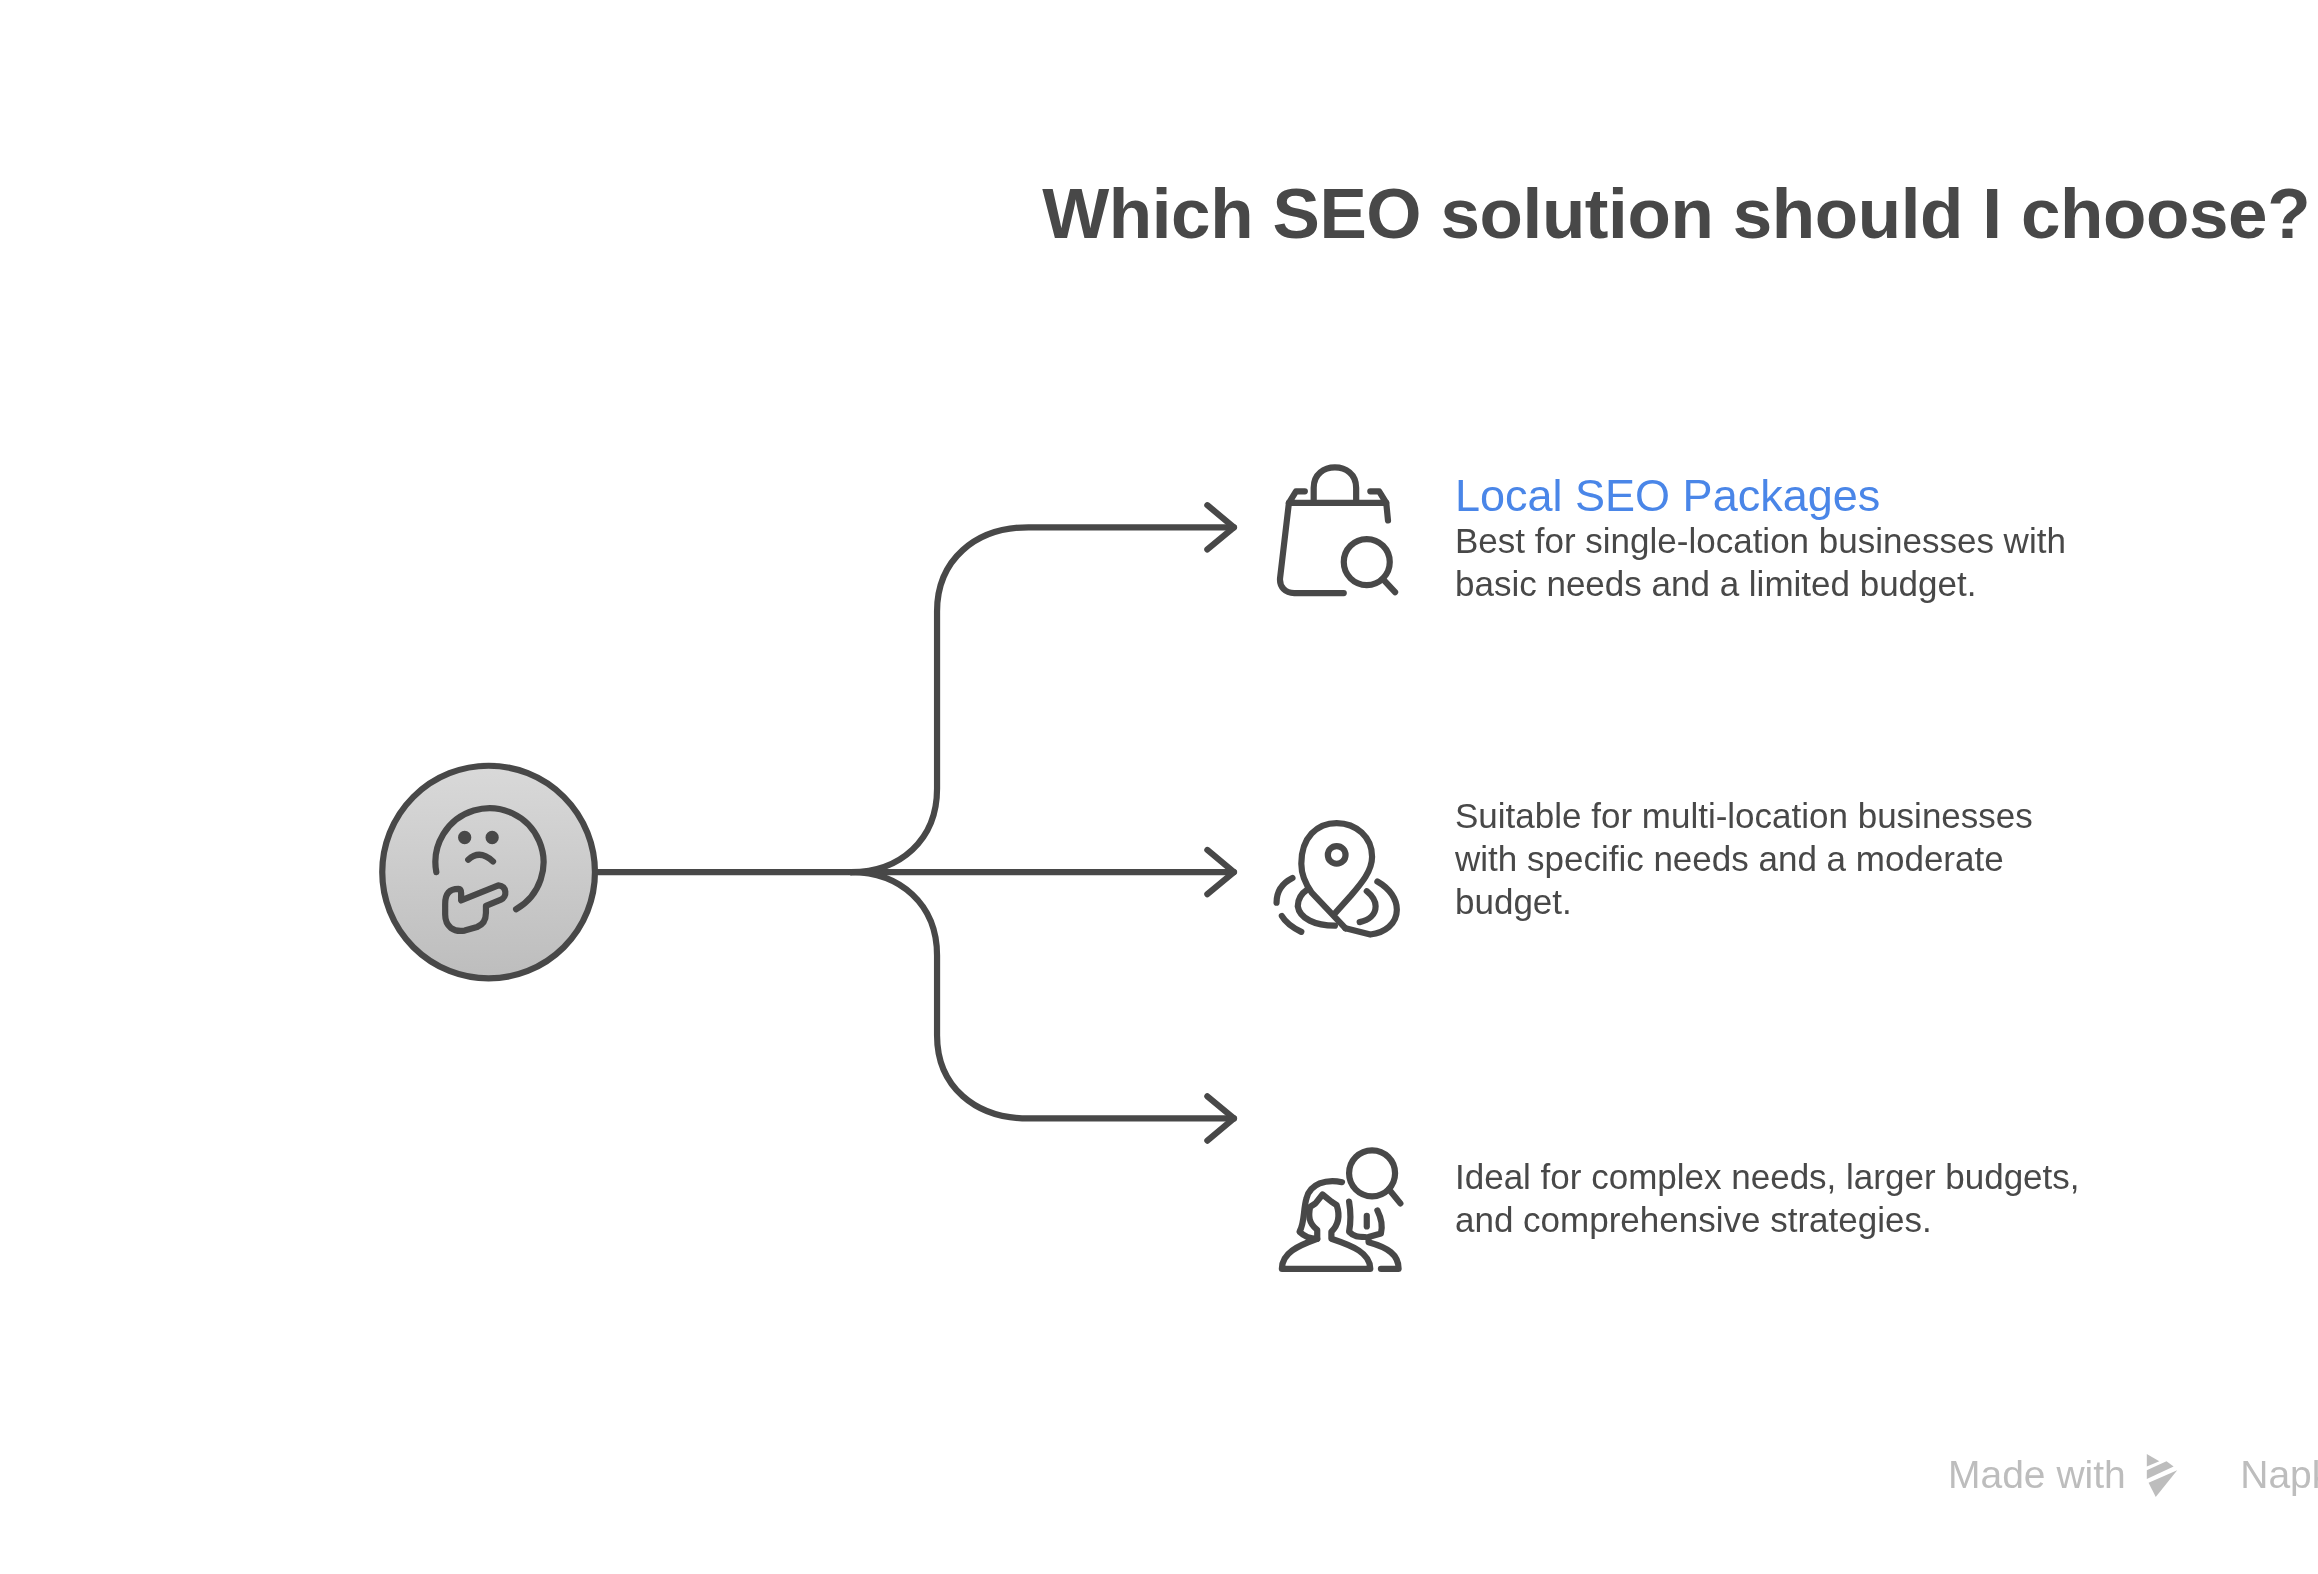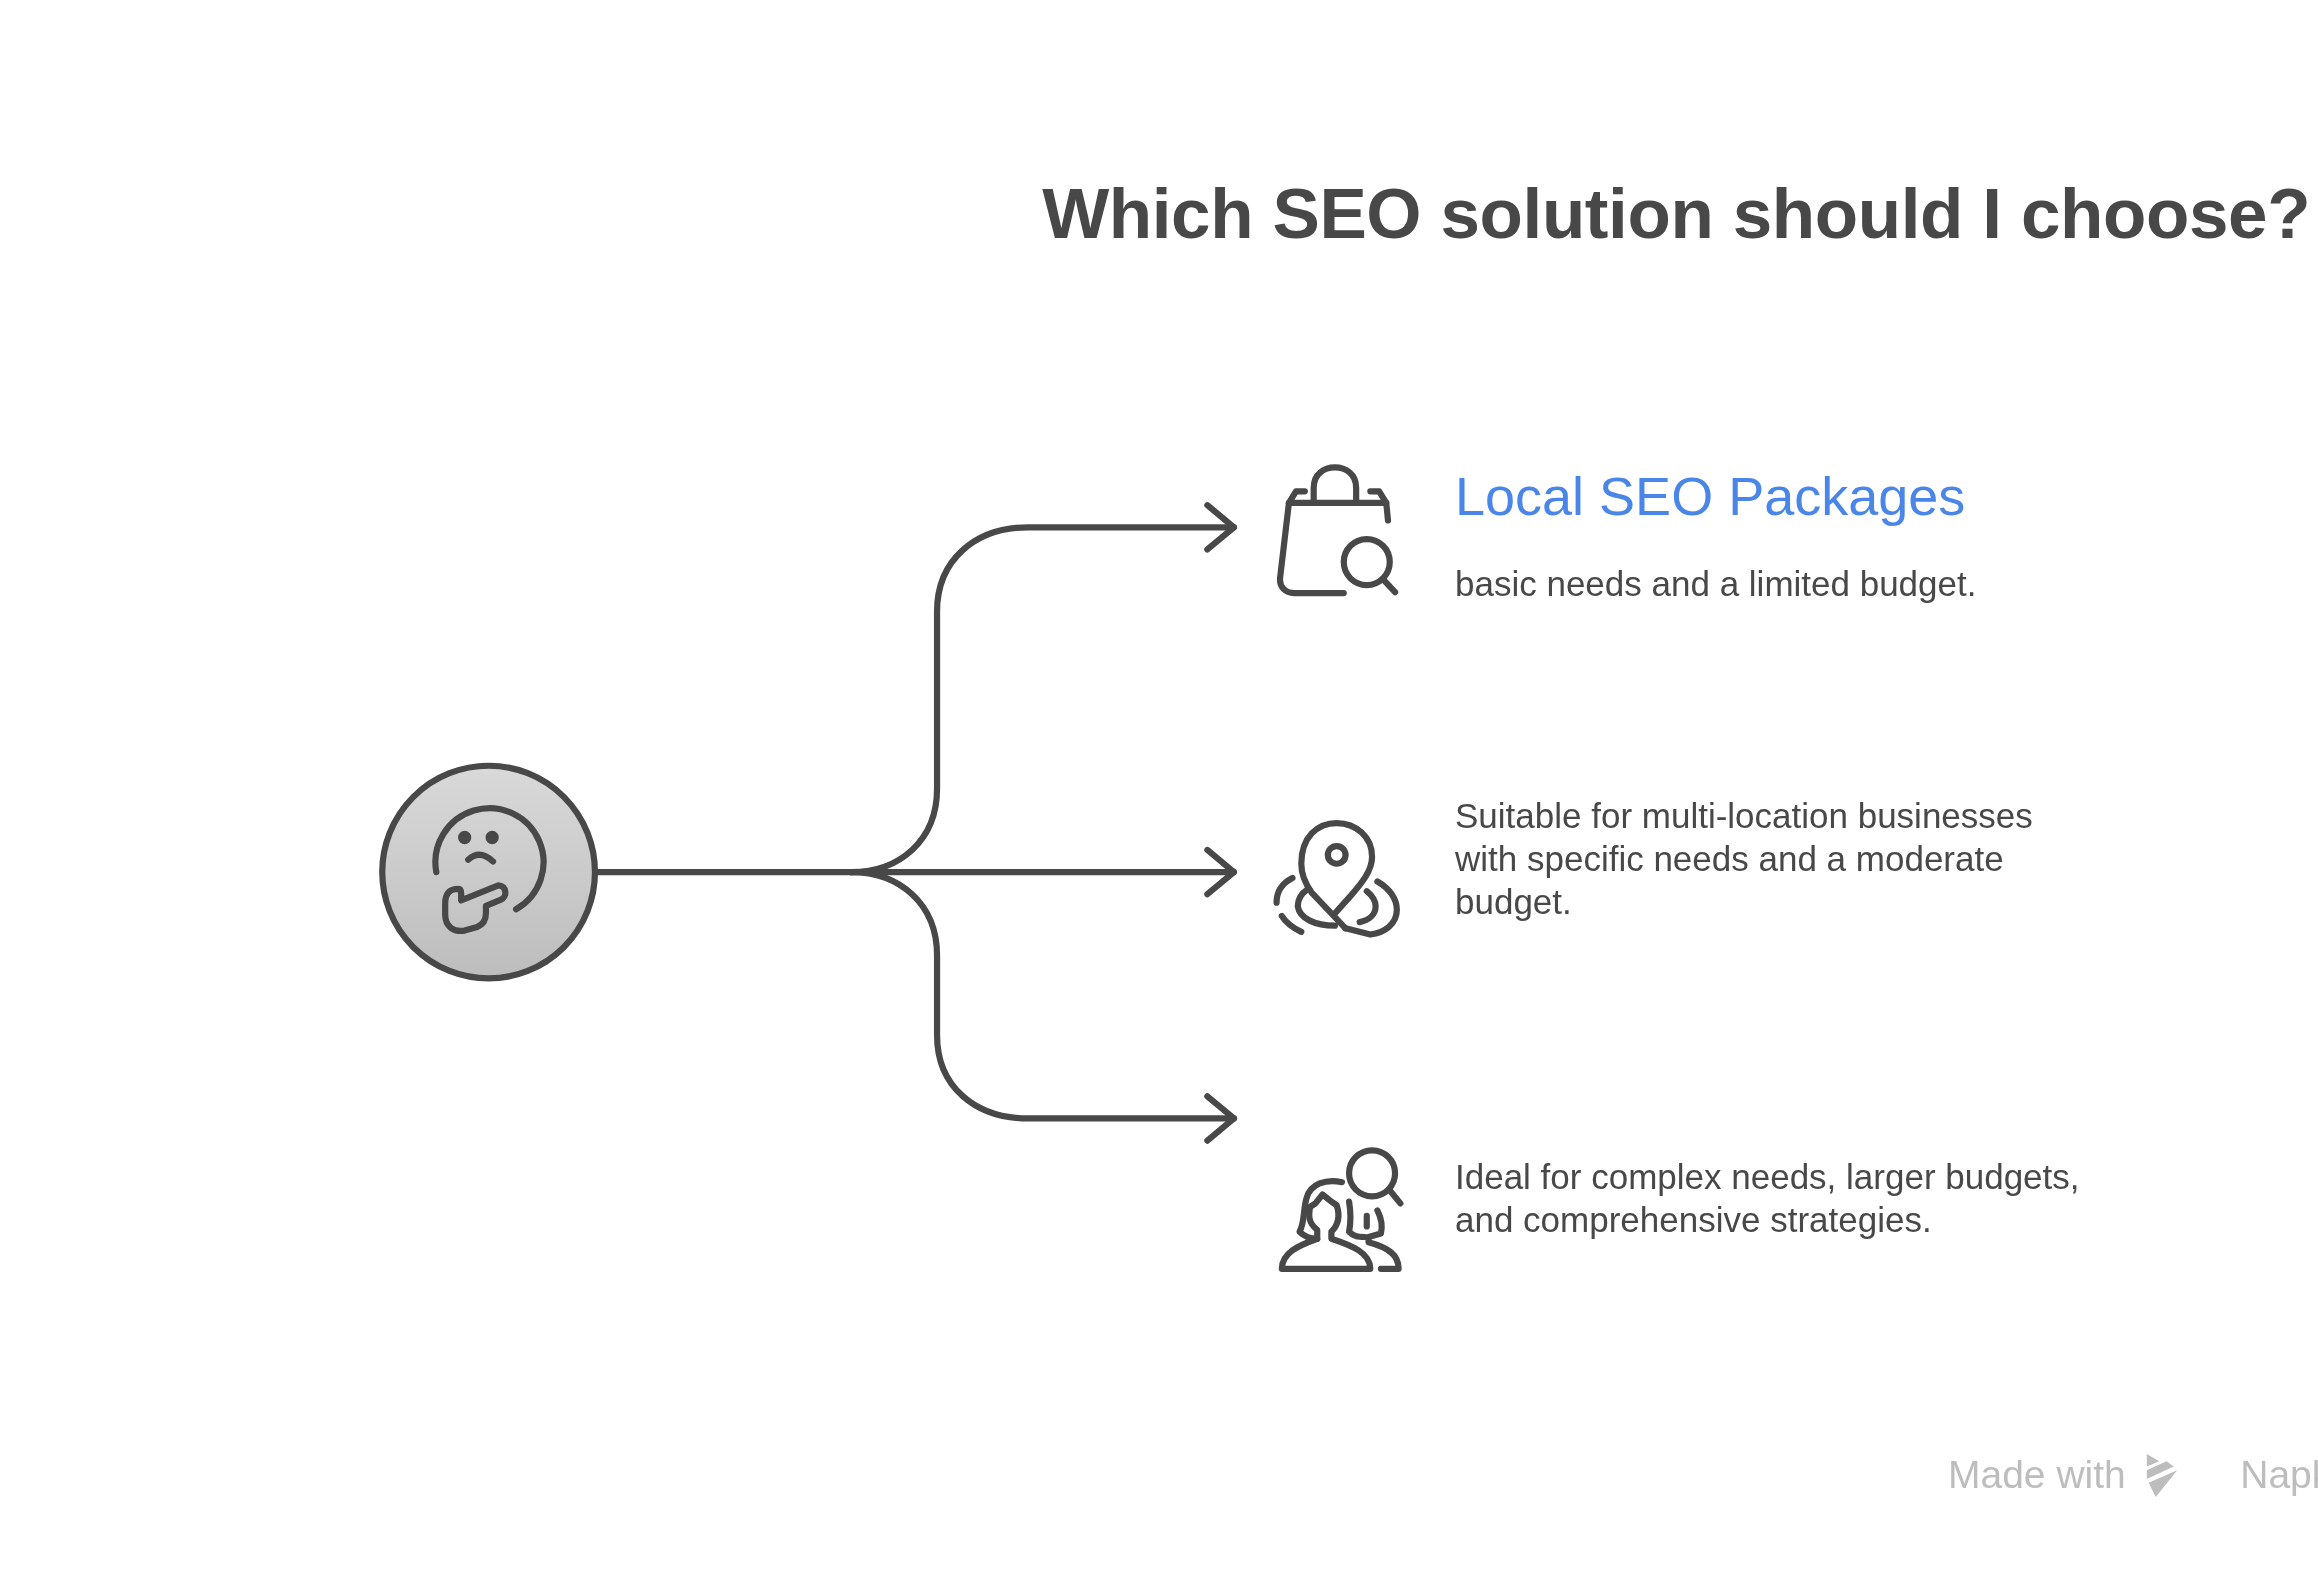--- a/index.html
+++ b/index.html
@@ -3,21 +3,21 @@
 <meta charset="utf-8">
 <style>
   html, body { margin: 0; padding: 0; background: #ffffff; }
   body { width: 2319px; height: 1574px; position: relative; overflow: hidden;
          font-family: "Liberation Sans", "DejaVu Sans", sans-serif; }
   .title { position: absolute; left: 0; width: 2319px; top: 174px; text-align: right;
            font-size: 71px; font-weight: bold; color: #484848; line-height: 80px;
            letter-spacing: -0.4px; padding-right: 8.9px; box-sizing: border-box; }
   svg.diagram { position: absolute; left: 0; top: 0; }
   .option { position: absolute; left: 1455px; width: 762px; }
-  .opt-title { font-size: 54px; line-height: 46px; margin: 0; white-space: nowrap; }
+  .opt-title { font-size: 45px; line-height: 46px; margin: 0; white-space: nowrap; }
   .opt-desc { font-size: 35px; line-height: 43px; color: #484848; margin: 0; }
   .icon { position: absolute; }
   .footer { position: absolute; left: 1948px; top: 1450px; height: 50px; display: flex;
             align-items: center; color: #bdbdbd; font-size: 39px; font-weight: bold; white-space: nowrap; }
   .footer .made { font-weight: normal; }
   .footer .brand { font-weight: normal; margin-left: 45px; }
   .footer svg { margin: 0 16px 0 19.5px; }
 </style>
 </head>
 <body>
@@ -65,21 +65,21 @@
     <path d="M 36 32 L 26 32 L 18 45 L 128 45 L 120 32 L 110 32"></path>
     <path d="M 18 45 L 8 130 C 7 140 14 147 24 147 L 80 147"></path>
     <path d="M 128 45 L 130 65"></path>
     <circle cx="106" cy="112" r="26"></circle>
     <path d="M 124 131 L 138 146"></path>
   </svg>
 </div>
 <div class="option" style="top:473px;">
   <p class="opt-title" style="color:#4a86e8;">Local SEO Packages</p>
   <p class="opt-desc">
-    <br>
+    <span>Best for single-location businesses with</span><br>
     <span>basic needs and a limited budget.</span>
   </p>
 </div>
 
 <div class="icon" style="left:1273px; top:807px;">
   <svg width="138" height="133" viewBox="0 0 156 150" fill="none" stroke="#484848" stroke-width="7" stroke-linecap="round" stroke-linejoin="round">
     <path d="M 82 137 L 44 97 C 36 86 32 76 32 64 C 32 34 50 18 72 18 C 94 18 112 34 112 56 C 112 72 100 86 88 100 L 70 120"></path>
     <circle cx="72" cy="54" r="10"></circle>
     <path d="M 22 80 C 10 86 4 96 4 108"></path>
     <path d="M 10 123 C 14 130 22 136 32 141"></path>

